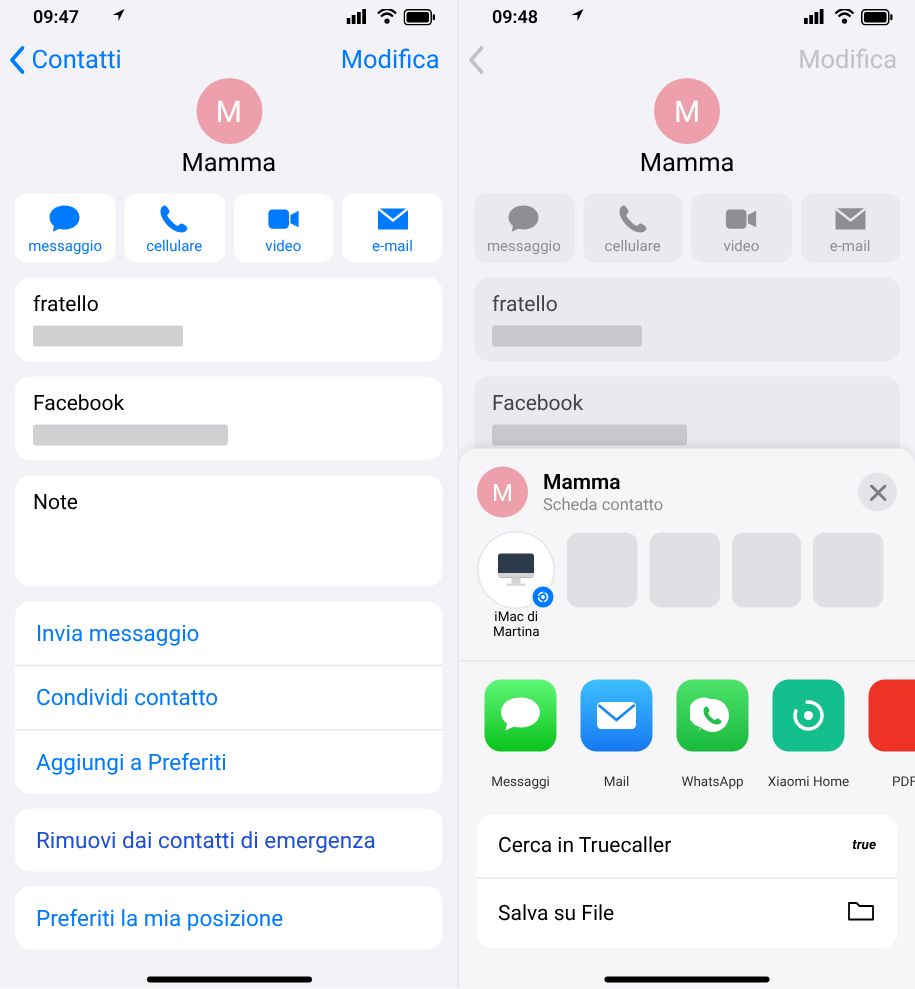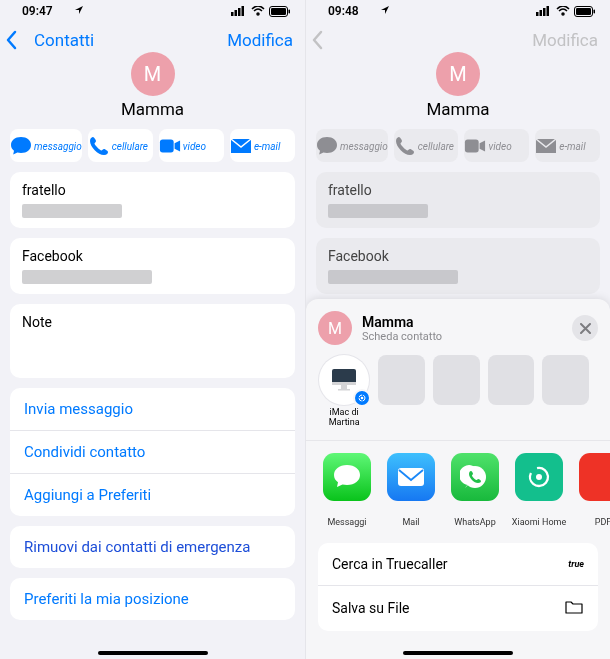--- a/index.html
+++ b/index.html
@@ -3,27 +3,27 @@
 <meta charset="utf-8">
 <style>
 * { margin:0; padding:0; box-sizing:border-box; font-family:-apple-system,BlinkMacSystemFont,"Segoe UI",Roboto,sans-serif; -webkit-font-smoothing:antialiased; }
 body { display:flex; width:610px; height:659px; background:#fff; overflow:hidden; }
 .screen { width:305px; height:659px; background:#f2f2f7; display:flex; flex-direction:column; position:relative; overflow:hidden; }
 .screen.right { border-left:1px solid #e5e5ea; }
 .status { height:20px; display:flex; justify-content:space-between; align-items:center; padding:2px 14px 0 22px; font-size:12px; font-weight:600; color:#000; }
 .status .left { display:flex; align-items:center; gap:21px; }
 .status .right-i { display:flex; align-items:center; gap:4px; }
 .nav { display:flex; align-items:center; justify-content:space-between; padding:10px 12px 2px 6px; }
-.nav-back { display:flex; align-items:center; color:#007aff; font-size:17px; gap:16px; }
+.nav-back { display:flex; align-items:center; color:#007aff; font-size:17px; gap:3px; }
 .nav-edit { color:#007aff; font-size:17px; }
 .screen.right .nav-back, .screen.right .nav-edit { color:#c2c2c4; }
 .avatar { width:44px; height:44px; border-radius:50%; background:#eda0ab; color:#fff; display:flex; align-items:center; justify-content:center; font-size:20px; font-weight:400; margin:0 auto; }
 .name { text-align:center; font-size:17px; margin-top:3px; margin-bottom:10px; }
 .actions { display:flex; gap:6px; padding:0 10px 10px 10px; }
-.abtn { flex:1; background:#fff; border-radius:8px; padding:6px 0 5px 0; display:flex; flex-direction:row; align-items:center; gap:2px;font-style:italic; }
+.abtn { flex:1; background:#fff; border-radius:8px; padding:6px 0 5px 0; display:flex; flex-direction:column; align-items:center; gap:2px; }
 .abtn .ic { width:22px; height:22px; display:flex; align-items:center; justify-content:center; }
 .abtn .lbl { font-size:10px; color:#007aff; }
 .screen.right .abtn { background:#e9e9ed; }
 .screen.right .abtn .lbl { color:#8e8e93; }
 .screen.right .abtn svg path, .screen.right .abtn svg rect, .screen.right .abtn svg circle { fill:#8e8e93 !important; }
 .card { background:#fff; margin:0 10px 10px 10px; border-radius:10px; padding:10px 12px; }
 .card .fl { font-size:14px; margin-bottom:6px; }
 .redact { height:14px; background:#d0d0d2; border-radius:2px; }
 .note .fl { font-size:14px; }
 .note { min-height:74px; }

